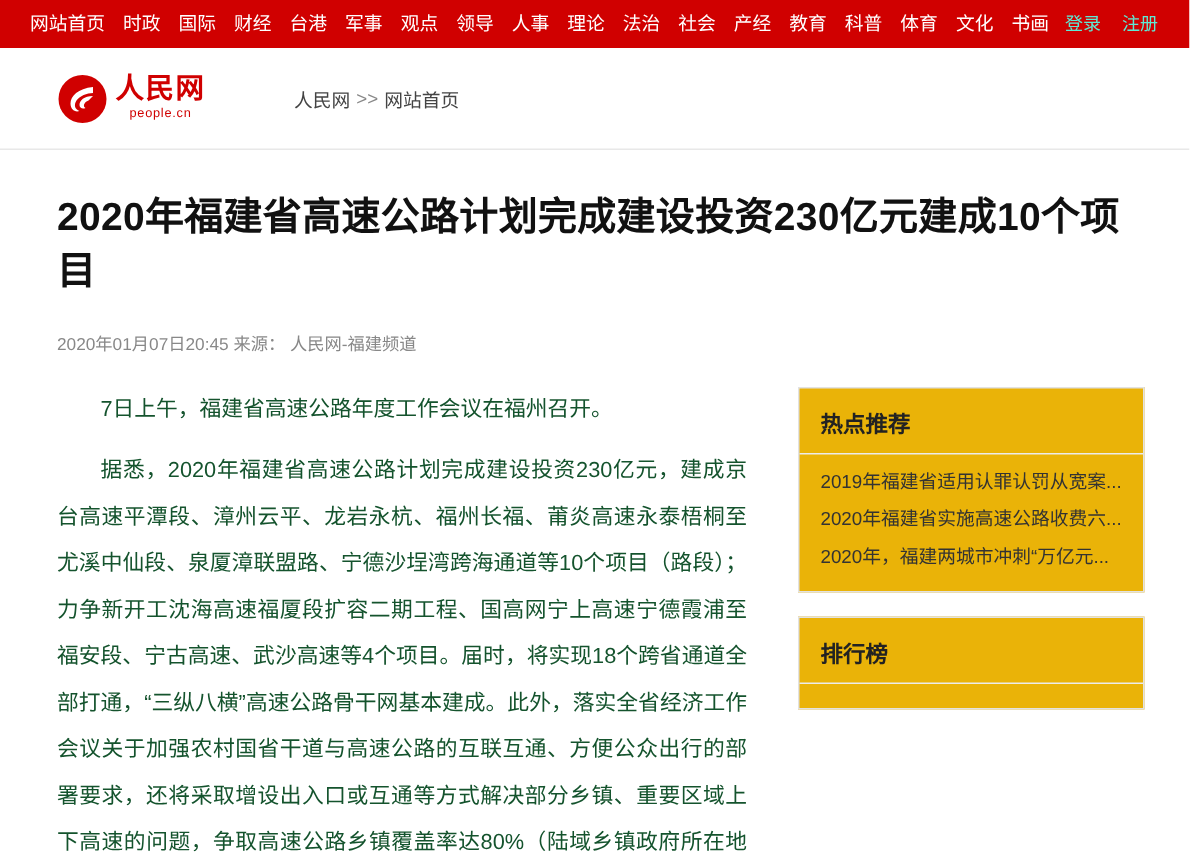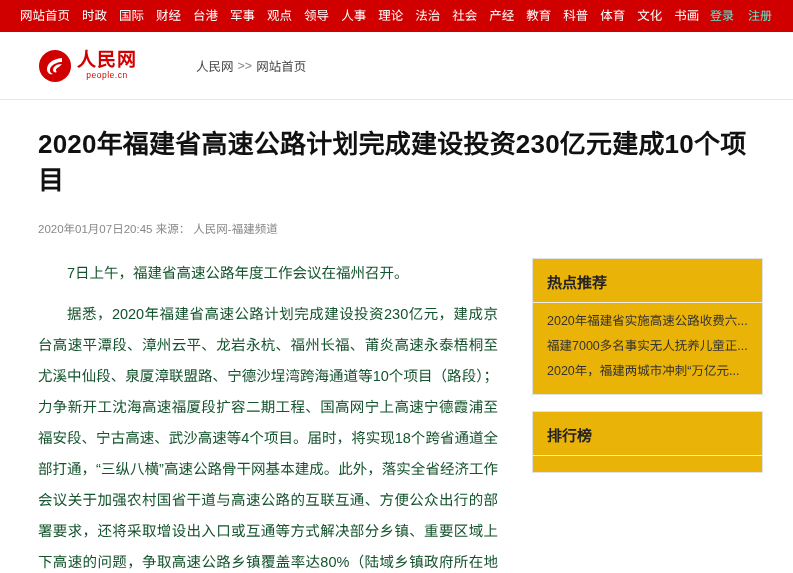--- a/index.html
+++ b/index.html
@@ -244,22 +244,22 @@
   <div class="columns">
     <div class="article">
       <p>7日上午，福建省高速公路年度工作会议在福州召开。</p>
       <p>据悉，2020年福建省高速公路计划完成建设投资230亿元，建成京台高速平潭段、漳州云平、龙岩永杭、福州长福、莆炎高速永泰梧桐至尤溪中仙段、泉厦漳联盟路、宁德沙埕湾跨海通道等10个项目（路段）；力争新开工沈海高速福厦段扩容二期工程、国高网宁上高速宁德霞浦至福安段、宁古高速、武沙高速等4个项目。届时，将实现18个跨省通道全部打通，“三纵八横”高速公路骨干网基本建成。此外，落实全省经济工作会议关于加强农村国省干道与高速公路的互联互通、方便公众出行的部署要求，还将采取增设出入口或互通等方式解决部分乡镇、重要区域上下高速的问题，争取高速公路乡镇覆盖率达80%（陆域乡镇政府所在地30分钟通达）。</p>
     </div>
 
     <div class="sidebar">
       <div class="panel">
         <div class="panel-head">热点推荐</div>
         <div class="panel-body">
+          <a class="item">2019年福建省适用认罪认罚从宽案...</a>
           <a class="item">2020年福建省实施高速公路收费六...</a>
-          <a class="item">福建7000多名事实无人抚养儿童正...</a>
           <a class="item">2020年，福建两城市冲刺“万亿元...</a>
         </div>
       </div>
 
       <div class="panel rank">
         <div class="panel-head">排行榜</div>
         <div class="panel-body"></div>
       </div>
     </div>
   </div>

